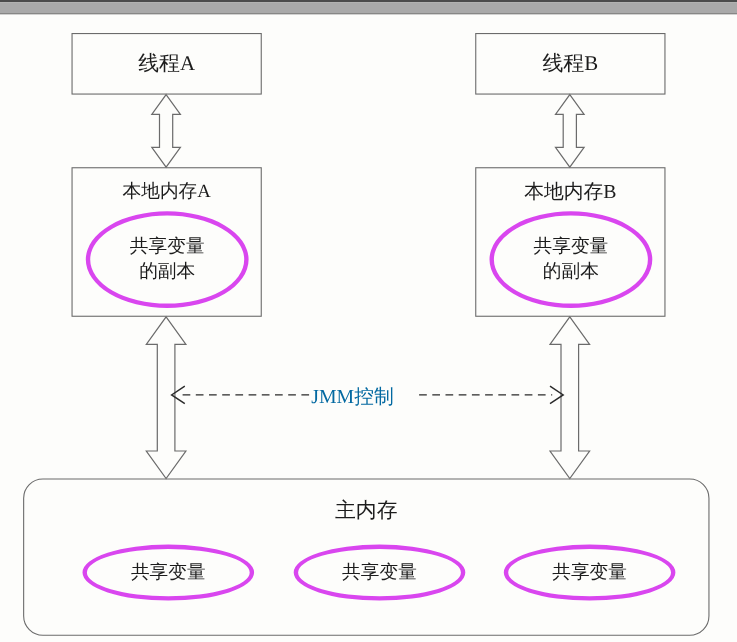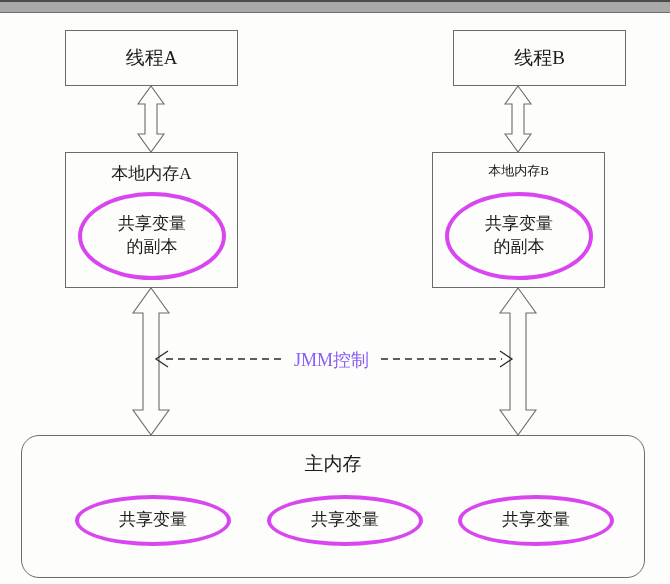--- a/index.html
+++ b/index.html
@@ -73,52 +73,51 @@
   }
   svg.overlay {
     position: absolute;
     left: 0; top: 0;
     width: 670px;
     height: 584px;
     pointer-events: none;
   }
   .jmm-label {
     position: absolute;
-    color: #8b5cf6;
+    color: #0369a1;
     white-space: nowrap;
-    text-align: center;
   }
 </style>
 </head>
 <body>
 
 <div id="canvas-root">
 
   <div class="topbar-dark"></div>
   <div class="topbar-gray"></div>
   <div class="topbar-edge"></div>
 
   <div class="box" style="left:65px; top:30px; width:173px; height:56px;">
     <div class="box-label" style="top:14px; font-size:19px;">线程A</div>
   </div>
 
-  <div class="box" style="left:432px; top:30px; width:173px; height:56px;margin-left:21px;">
+  <div class="box" style="left:432px; top:30px; width:173px; height:56px;">
     <div class="box-label" style="top:14px; font-size:19px;">线程B</div>
   </div>
 
   <div class="box" style="left:65px; top:152px; width:173px; height:136px;">
     <div class="box-label" style="top:9px; font-size:17px;">本地内存A</div>
   </div>
   <div class="ellipse" style="left:78px; top:192px; width:148px; height:88px; font-size:17px;">
     <span>共享变量</span>
     <span>的副本</span>
   </div>
 
   <div class="box" style="left:432px; top:152px; width:173px; height:136px;">
-    <div class="box-label" style="top:9px; font-size:13px;">本地内存B</div>
+    <div class="box-label" style="top:9px; font-size:18px;">本地内存B</div>
   </div>
   <div class="ellipse" style="left:445px; top:192px; width:148px; height:88px; font-size:17px;">
     <span>共享变量</span>
     <span>的副本</span>
   </div>
 
   <div class="box" style="left:21px; top:435px; width:624px; height:143px;border-radius:18px;">
     <div class="box-label" style="top:15px; font-size:19px;">主内存</div>
   </div>
 

